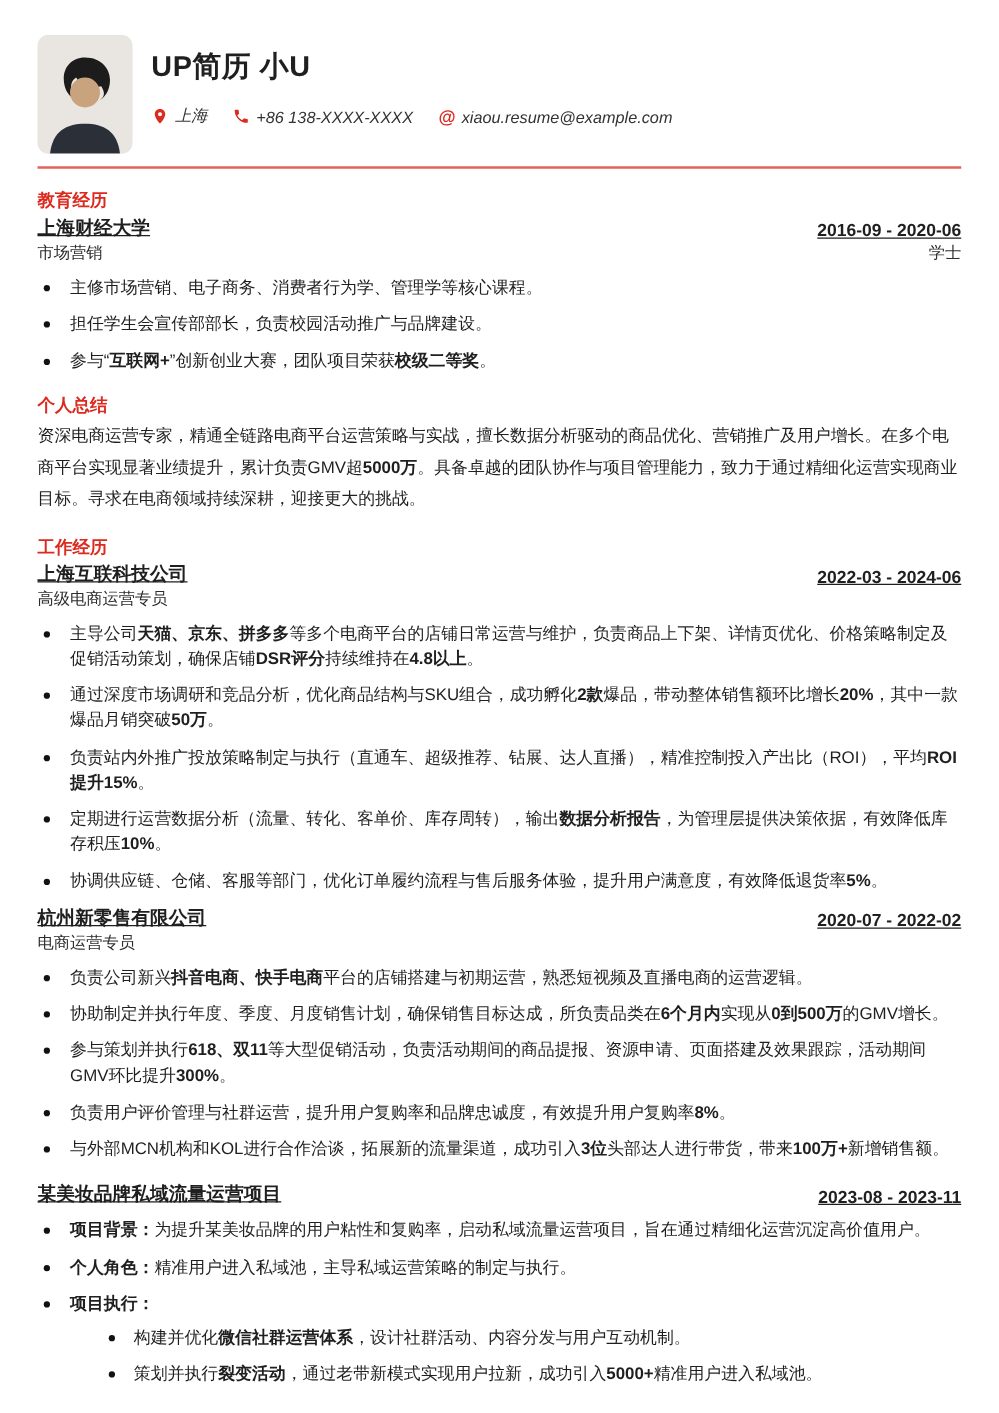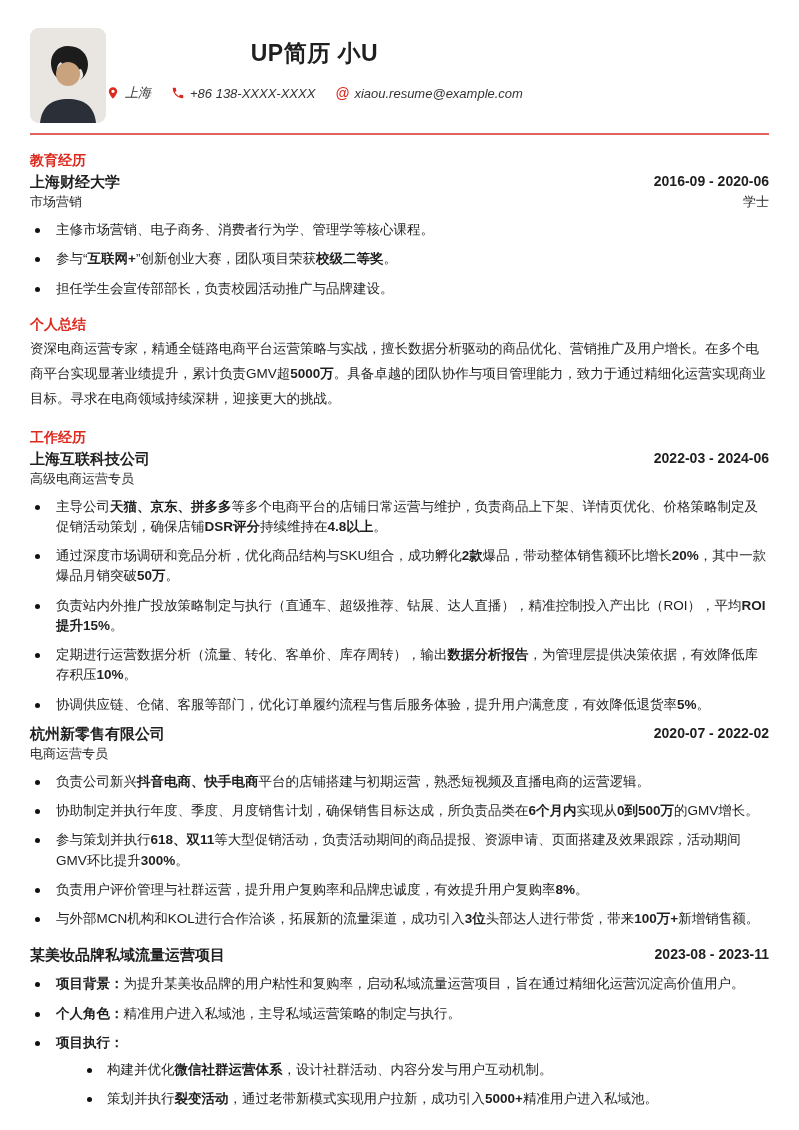--- a/index.html
+++ b/index.html
@@ -1,34 +1,34 @@
 <!DOCTYPE html>
 <html style="--accent: #dc2a1f; --divider: #e2635c;"><head>
 <meta charset="utf-8">
 <style>
   html,body{margin:0;padding:0;background:#fff;}
   body{width:799px;height:1130px;overflow:hidden;color:#1f1f1f;
        font-family:"Liberation Sans","DejaVu Sans",sans-serif;}
   .page{padding:28px 30px 0 30px;}
   
-  .header{display:flex;text-align:center;}
+  .header{display:flex;gap:15px;}
   .photo{width:76px;height:95px;border-radius:9px;background:#e9e6e2;overflow:hidden;flex:none;}
   .id-block{padding-top:10px;}
   .name{font-size:23px;font-weight:700;margin:0 0 15px 0;letter-spacing:.5px;}
   .contact{display:flex;gap:20px;align-items:center;font-size:13px;color:#333;}
   .contact-item{display:flex;gap:5px;align-items:center;font-style:italic;}
   .cicon{width:14px;height:14px;flex:none;display:inline-flex;align-items:center;justify-content:center;}
   .cicon svg{width:14px;height:14px;}
   .at-glyph{color:var(--accent);font-weight:700;font-size:14px;line-height:1;}
   .divider{height:2px;background:var(--divider);margin-top:10px;}
   
   section{margin-top:17px;}
   .section-title{font-size:14px;font-weight:700;margin:0 0 3px 0;color:var(--accent);}
   .entry{margin-bottom:10px;}
-  .entry-head{display:flex;justify-content:space-between;align-items:flex-start;}
+  .entry-head{display:flex;justify-content:space-between;align-items:flex-end;text-decoration:underline;}
   .entry-title{font-size:15px;font-weight:700;margin:0;}
   .entry-date{font-size:14px;font-weight:700;white-space:nowrap;}
   .entry-sub{display:flex;justify-content:space-between;font-size:13px;color:#2c2c2c;margin-top:1px;gap:45px;}
   .paragraph{font-size:13.5px;line-height:1.85;margin:3px 0 0 0;}
   ul.bullets{list-style:none;margin:9px 0 0 0;padding:0;font-size:13.5px;line-height:1.5;}
   ul.bullets>li{position:relative;padding-left:26px;margin-bottom:9px;}
   ul.bullets li::before{content:"";position:absolute;left:5px;top:8px;width:5px;height:5px;
       border-radius:50%;background:#111;}
   ul.bullets ul{list-style:none;margin:7px 0 0 27px;padding:0;}
   ul.bullets ul>li{position:relative;padding-left:24px;margin-bottom:9px;}
@@ -84,22 +84,22 @@
           <div class="entry-head">
             <h3 class="entry-title">上海财经大学</h3>
             <span class="entry-date">2016-09 - 2020-06</span>
           </div>
           <div class="entry-sub">
             <span>市场营销</span>
             <span>学士</span>
           </div>
           <ul class="bullets">
             <li><span>主修市场营销、电子商务、消费者行为学、管理学等核心课程。</span></li>
+            <li><span>担任学生会宣传部部长，负责校园活动推广与品牌建设。</span></li>
             <li><span>参与“</span><b>互联网+</b><span>”创新创业大赛，团队项目荣获</span><b>校级二等奖</b><span>。</span></li>
-            <li><span>担任学生会宣传部部长，负责校园活动推广与品牌建设。</span></li>
           </ul>
         </div>
       </section>
       <section>
         <h2 class="section-title">个人总结</h2>
         <p class="paragraph"><span>资深电商运营专家，精通全链路电商平台运营策略与实战，擅长数据分析驱动的商品优化、营销推广及用户增长。在多个电商平台实现显著业绩提升，累计负责GMV超</span><b>5000万</b><span>。具备卓越的团队协作与项目管理能力，致力于通过精细化运营实现商业目标。寻求在电商领域持续深耕，迎接更大的挑战。</span></p>
       </section>
       <section>
         <h2 class="section-title">工作经历</h2>
         <div class="entry">

